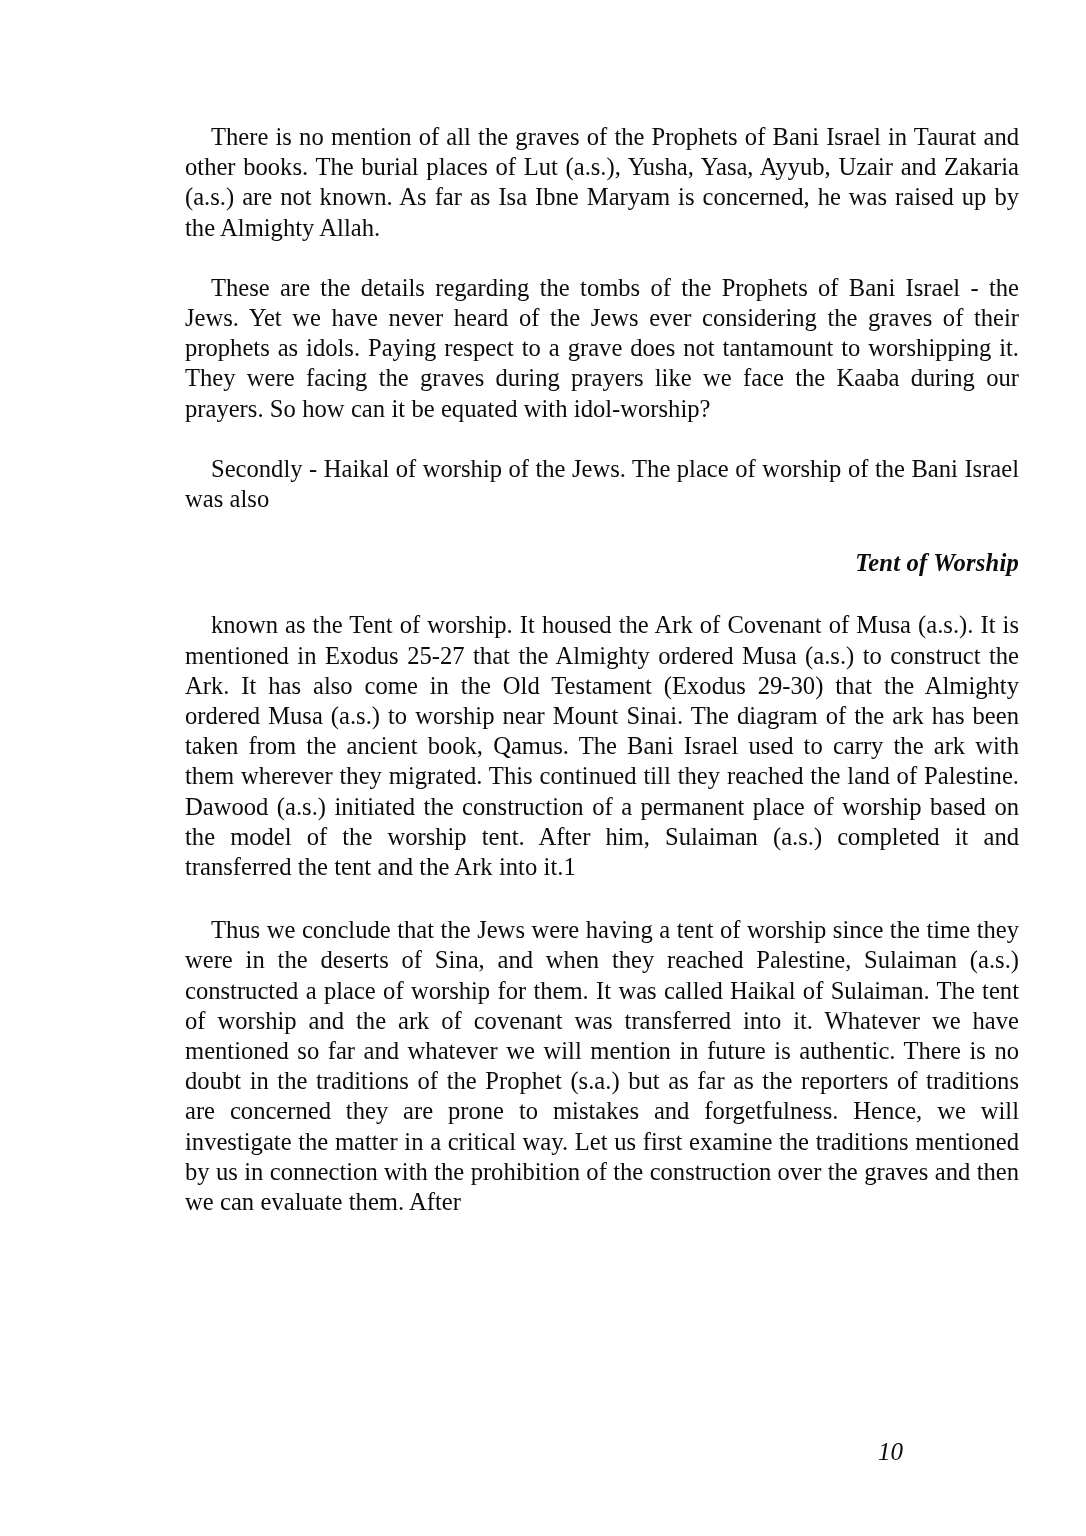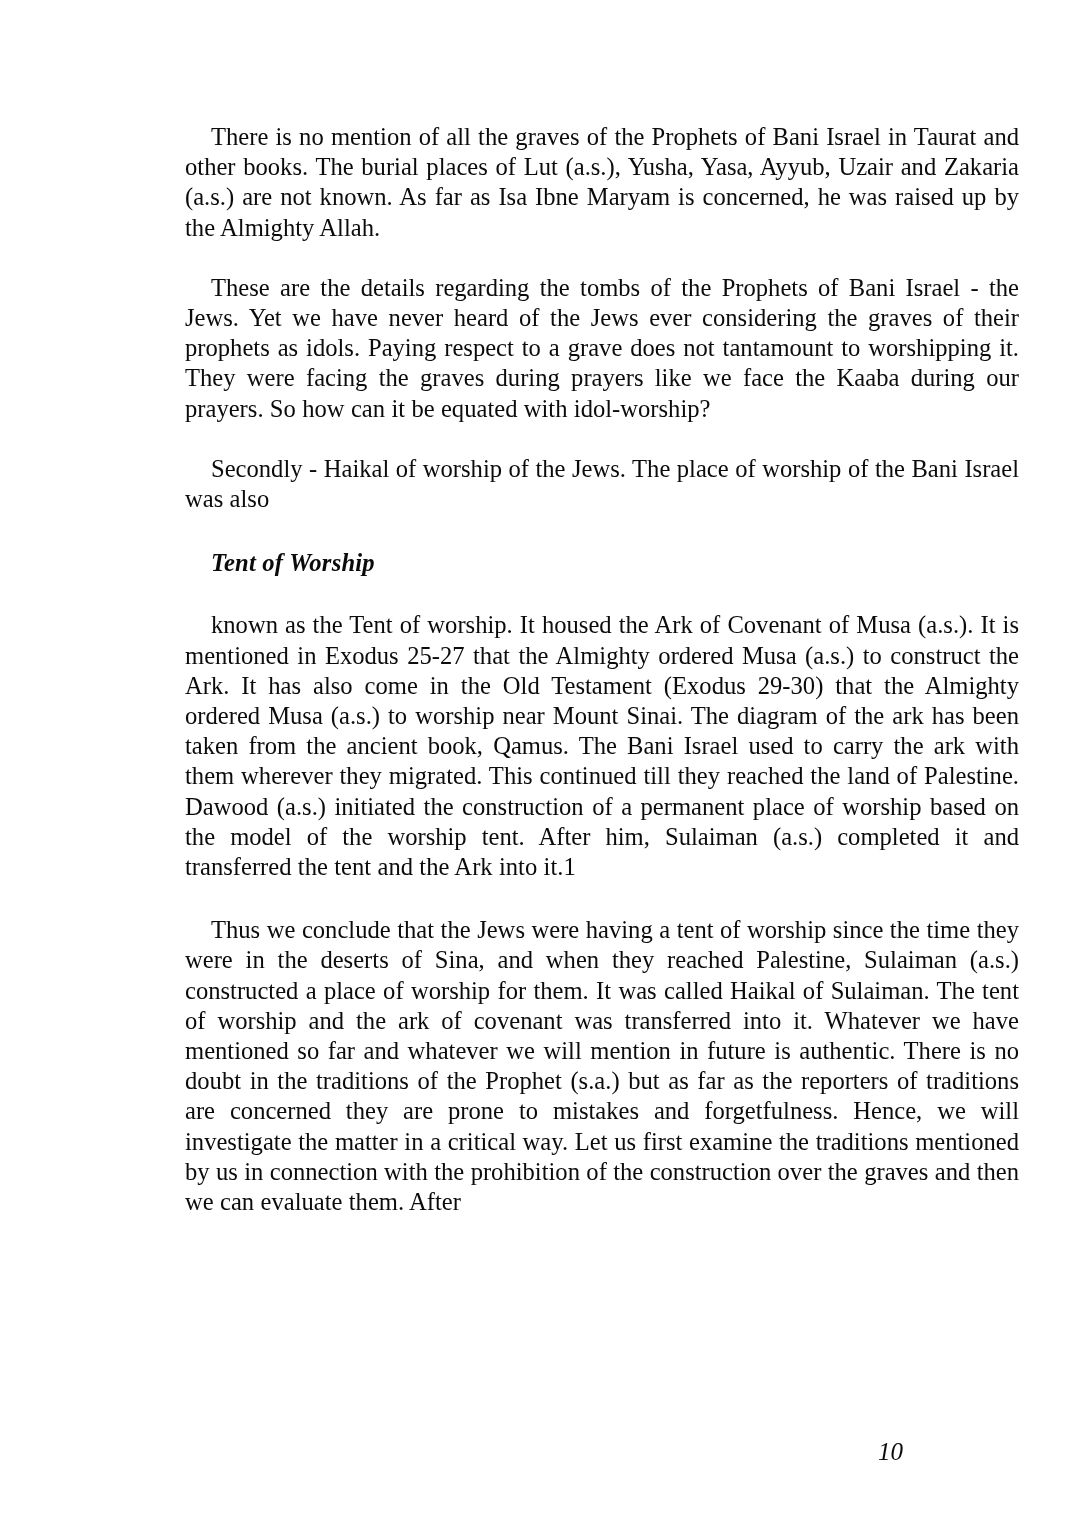--- a/index.html
+++ b/index.html
@@ -54,21 +54,21 @@
   .gap-hd-top { height: 34px; }
   .gap-hd-bot { height: 32px; }
 
   h2.section-heading {
     margin: 0;
     font-size: 24.6px;
     line-height: 30.2px;
     font-weight: bold;
     font-style: italic;
     text-indent: 26px;
-    text-align: left;
+    text-align: right;
     letter-spacing: 0.2px;
   }
 
   .page-number {
     position: absolute;
     right: 126px;
     top: 1437px;
     font-size: 25px;
     font-style: italic;
     line-height: 30px;

